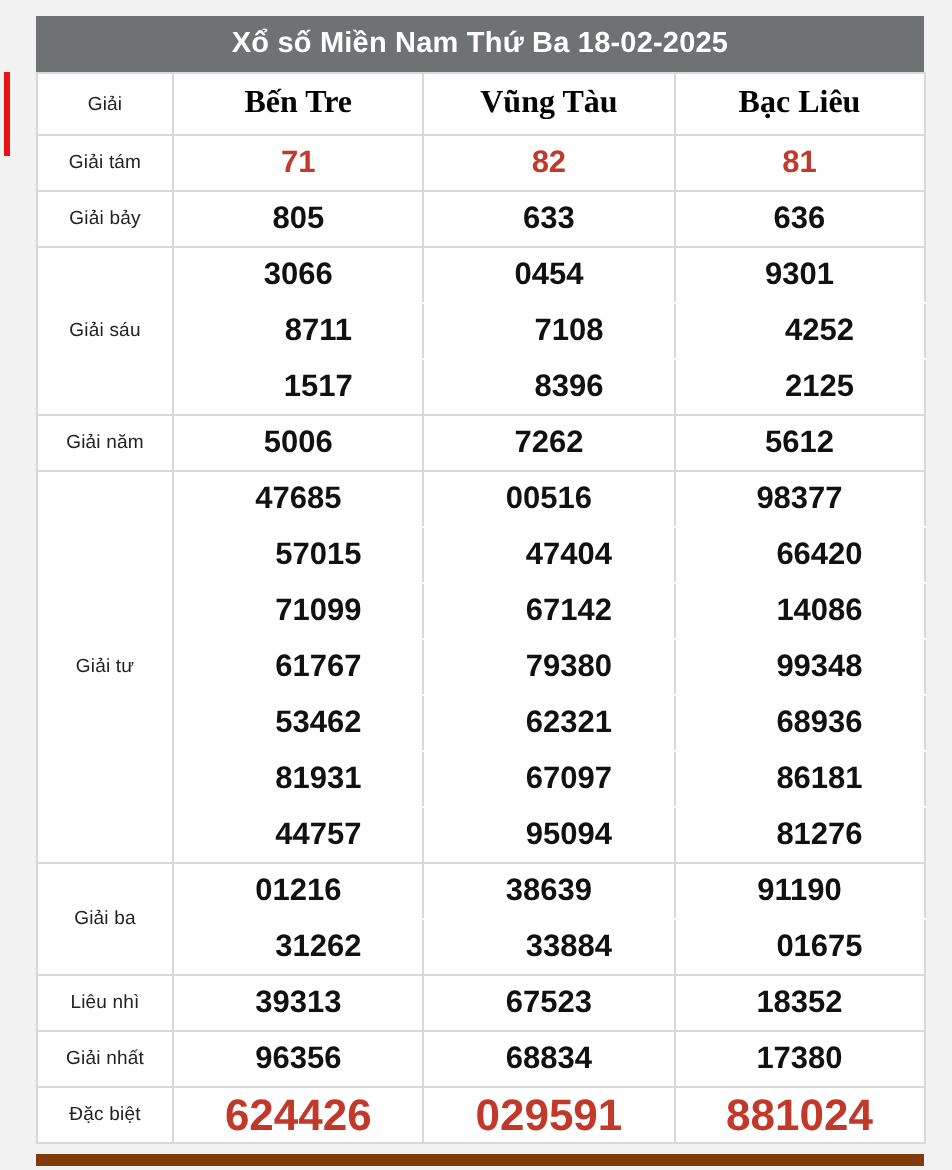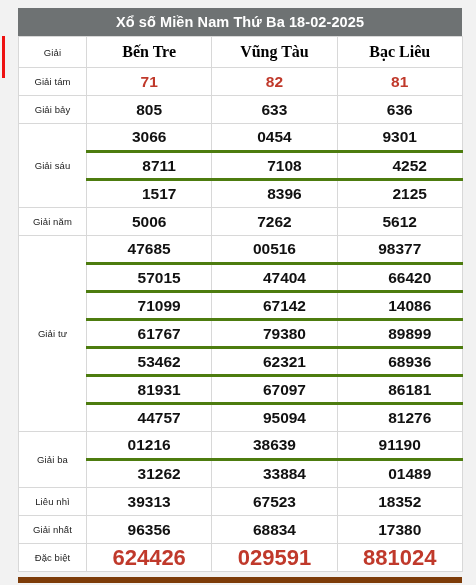--- a/index.html
+++ b/index.html
@@ -91,21 +91,21 @@
     font-size: 15.5px;
     font-weight: bold;
     color: #111;
     margin-top: 31px;
   }
 
   .num.red  { color: #c0392b; }
   .num.spec { color: #c0392b; font-size: 22px; }
 
   
-  .inner-top    { border-top: 3px solid #4d7c0f; padding-left: 20px; }
+  .inner-top    { border-top: 1px solid #4d7c0f; padding-left: 20px; }
   .inner-bottom { border-bottom: 1px solid #ffffff; }
 
   
   #bottom-bar {
     position: absolute;
     left: 18px;
     top: 577px;
     width: 444px;
     height: 6px;
     background: #7d3c09;
@@ -184,21 +184,21 @@
           <td class="num inner-top inner-bottom">66420</td>
         </tr>
         <tr>
           <td class="num inner-top inner-bottom">71099</td>
           <td class="num inner-top inner-bottom">67142</td>
           <td class="num inner-top inner-bottom">14086</td>
         </tr>
         <tr>
           <td class="num inner-top inner-bottom">61767</td>
           <td class="num inner-top inner-bottom">79380</td>
-          <td class="num inner-top inner-bottom">89899</td>
+          <td class="num inner-top inner-bottom">99348</td>
         </tr>
         <tr>
           <td class="num inner-top inner-bottom">53462</td>
           <td class="num inner-top inner-bottom">62321</td>
           <td class="num inner-top inner-bottom">68936</td>
         </tr>
         <tr>
           <td class="num inner-top inner-bottom">81931</td>
           <td class="num inner-top inner-bottom">67097</td>
           <td class="num inner-top inner-bottom">86181</td>
@@ -210,21 +210,21 @@
         </tr>
         <tr>
           <td class="lbl" rowspan="2">Giải ba</td>
           <td class="num inner-bottom">01216</td>
           <td class="num inner-bottom">38639</td>
           <td class="num inner-bottom">91190</td>
         </tr>
         <tr>
           <td class="num inner-top">31262</td>
           <td class="num inner-top">33884</td>
-          <td class="num inner-top">01489</td>
+          <td class="num inner-top">01675</td>
         </tr>
         <tr>
           <td class="lbl" rowspan="1">Liêu nhì</td>
           <td class="num">39313</td>
           <td class="num">67523</td>
           <td class="num">18352</td>
         </tr>
         <tr>
           <td class="lbl" rowspan="1">Giải nhất</td>
           <td class="num">96356</td>

